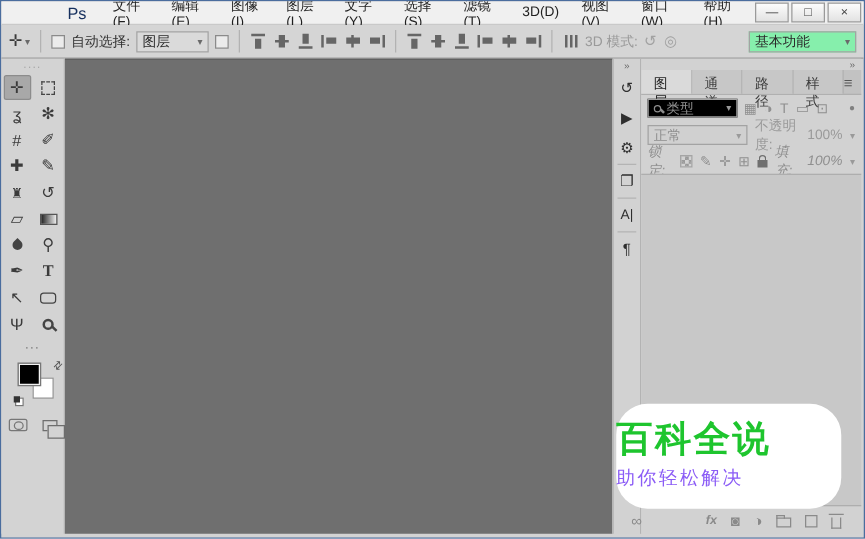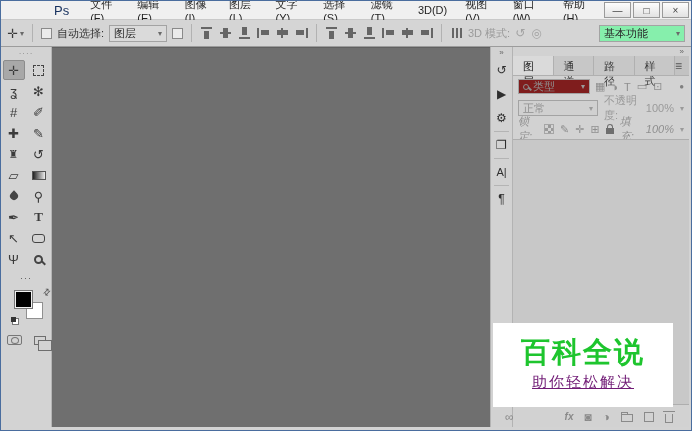--- a/index.html
+++ b/index.html
@@ -93,21 +93,21 @@
   .dock-div::before{content:"";display:block;width:15px;height:1px;background:#b4b4b4;}
   
   .rightpanel{position:absolute;left:512px;top:46px;right:2px;bottom:3px;background:#d2d2d2;}
   .panel-head{height:9px;position:relative;}
   .panel-head span{position:absolute;right:5px;top:0;font-size:8px;color:#666;}
   .tabbar{height:20px;background:#c2c2c2;display:flex;align-items:stretch;border-bottom:1px solid #b0b0b0;}
   .tab{padding:3px 10px 0 10px;background:#c7c7c7;border-right:1px solid #b0b0b0;color:#3c3c3c;}
   .tab.active{background:#dadada;color:#1e1e1e;}
   .panel-menu{margin-left:auto;padding:3px 7px 0 0;color:#555;font-size:12px;}
   .filter-row{height:21px;display:flex;align-items:center;gap:5px;padding:0 5px;}
-  .dd-type{width:72px;height:15px;background:#7f1d1d;color:#909090;}
+  .dd-type{width:72px;height:15px;background:#000000;color:#909090;}
   .sh-search{width:6px;height:6px;border:1.5px solid #8d8d8d;border-radius:50%;position:relative;display:inline-block;}
   .sh-search::after{content:"";position:absolute;width:4px;height:1.5px;background:#8d8d8d;
     right:-4px;bottom:-1px;transform:rotate(45deg);}
   .f-ico{color:#8f8f8f;font-size:11px;display:inline-flex;align-items:center;}
   .f-toggle{margin-left:auto;color:#808080;font-size:8px;}
   .blend-row{height:22px;display:flex;align-items:center;gap:6px;padding:0 5px;}
   .dd-blend{width:102px;height:16px;background:#d0d0d0;color:#8f8f8f;}
   .lock-row{height:20px;display:flex;align-items:center;gap:6px;padding:0 5px;color:#8f8f8f;font-style:italic;}
   .sh-checker{width:10px;height:10px;display:inline-block;
     background-image:linear-gradient(45deg,#9a9a9a 25%,transparent 25%,transparent 75%,#9a9a9a 75%),
@@ -122,23 +122,23 @@
     align-items:center;justify-content:flex-end;gap:11px;padding-right:16px;color:#8a8a8a;}
   .b-ico{display:inline-flex;align-items:center;font-size:12px;color:#8a8a8a;}
   .fx{font-style:italic;font-weight:bold;font-size:10px;margin-left:40px;}
   .sh-folder{width:12px;height:8px;border:1.5px solid #8a8a8a;position:relative;display:inline-block;margin-top:2px;}
   .sh-folder::before{content:"";position:absolute;left:-1px;top:-3px;width:5px;height:2px;border:1.5px solid #8a8a8a;border-bottom:none;}
   .sh-newlayer{width:10px;height:10px;border:1.5px solid #8a8a8a;display:inline-block;}
   .sh-trash{width:8px;height:9px;border:1.5px solid #8a8a8a;border-top:none;position:relative;display:inline-block;margin-top:3px;}
   .sh-trash::before{content:"";position:absolute;left:-3px;top:-3px;width:12px;height:1.5px;background:#8a8a8a;}
   
   .watermark{position:absolute;left:492px;top:322px;width:180px;height:84px;background:#fff;
-    display:flex;flex-direction:column;align-items:center;justify-content:center;z-index:10;}
+    display:flex;flex-direction:column;align-items:flex-start;justify-content:center;z-index:10;border-radius:25px;}
   .wm-title{font-size:29px;font-weight:bold;letter-spacing:2px;line-height:1;}
-  .wm-sub{font-size:15px;color:#701a75;letter-spacing:2px;margin-top:6px;text-decoration:underline;}
+  .wm-sub{font-size:15px;color:#8b5cf6;letter-spacing:2px;margin-top:6px;}
 </style>
 </head>
 <body>
 
 <div class="window">
 
   <div class="menubar">
     <span class="logo">Ps</span>
     <nav class="menus">
 

